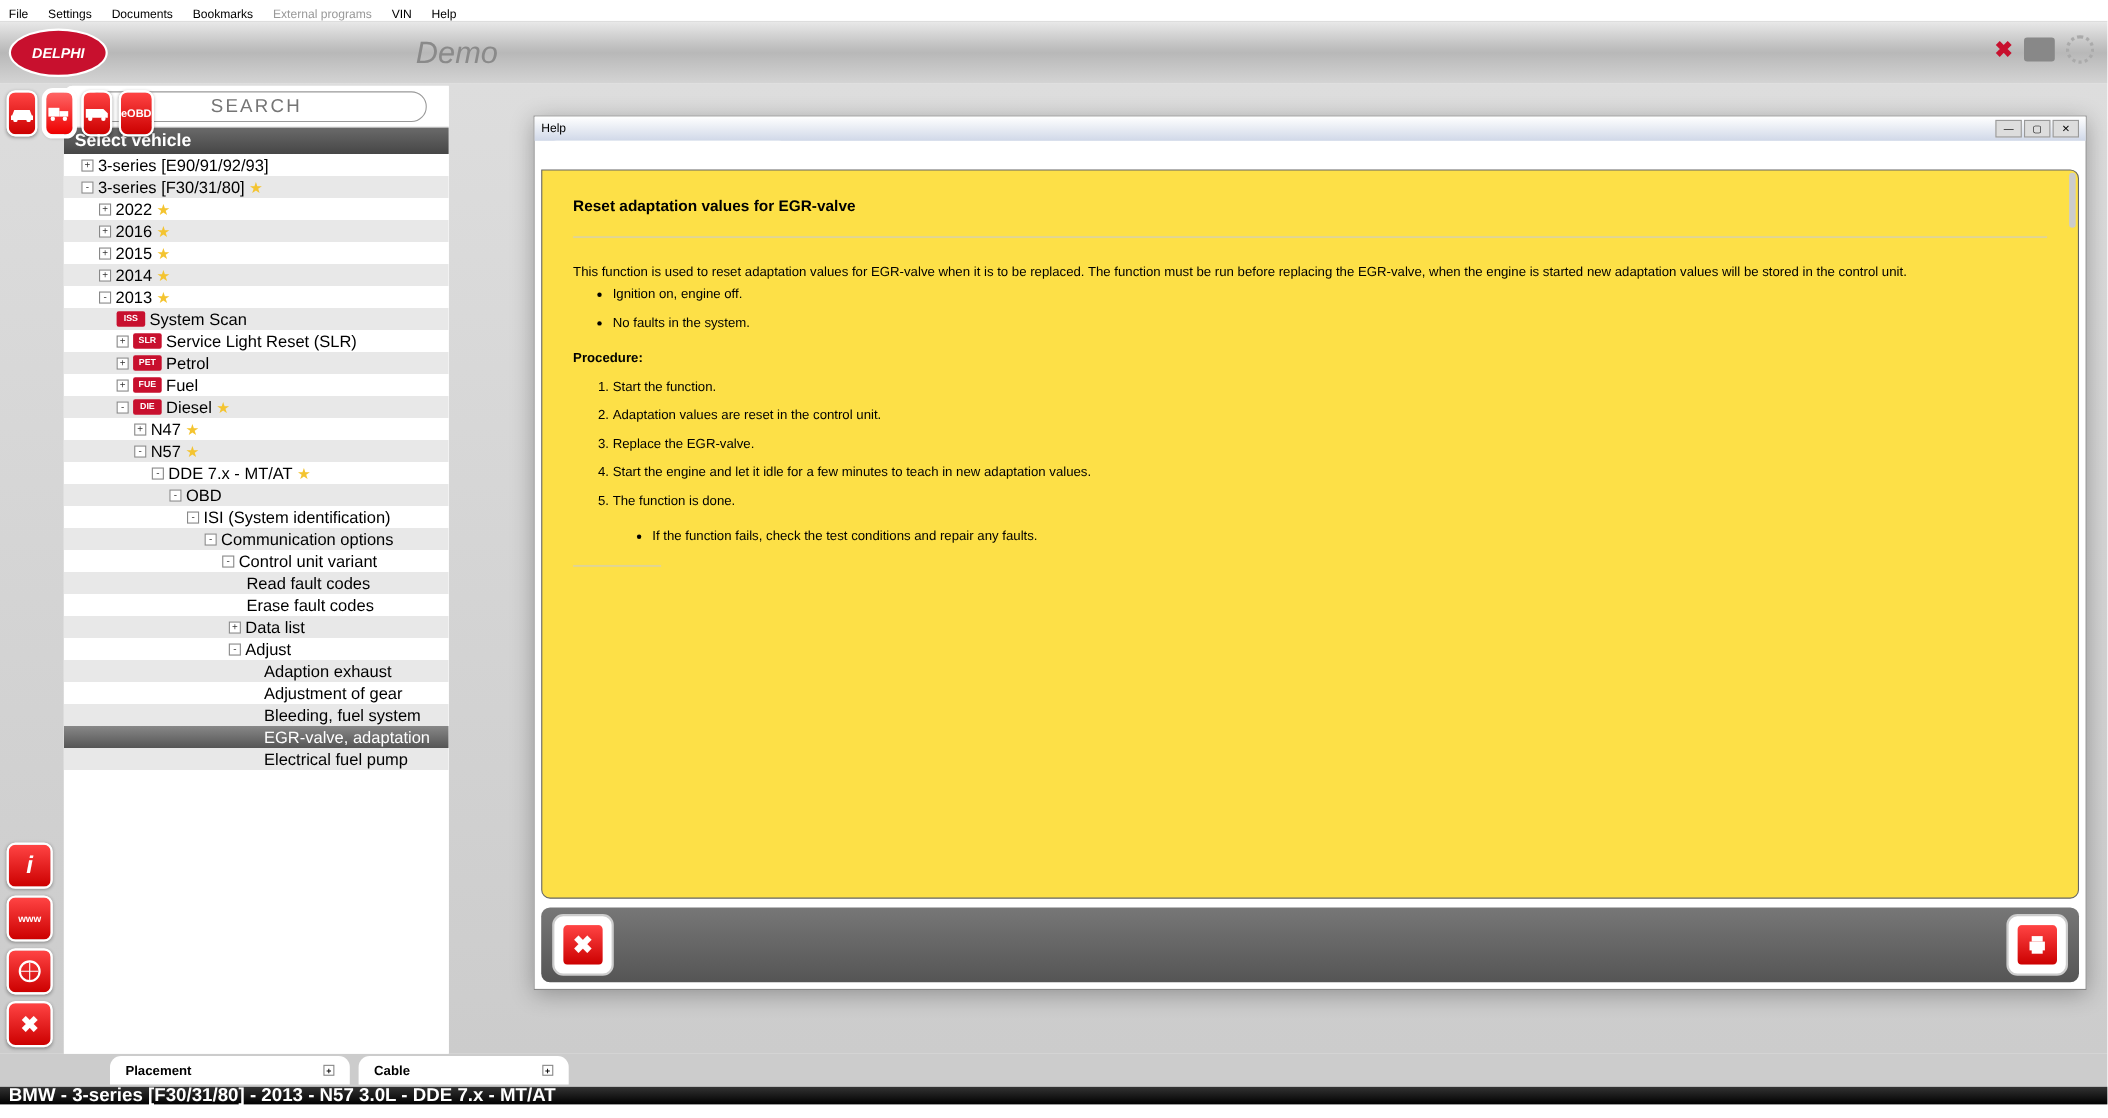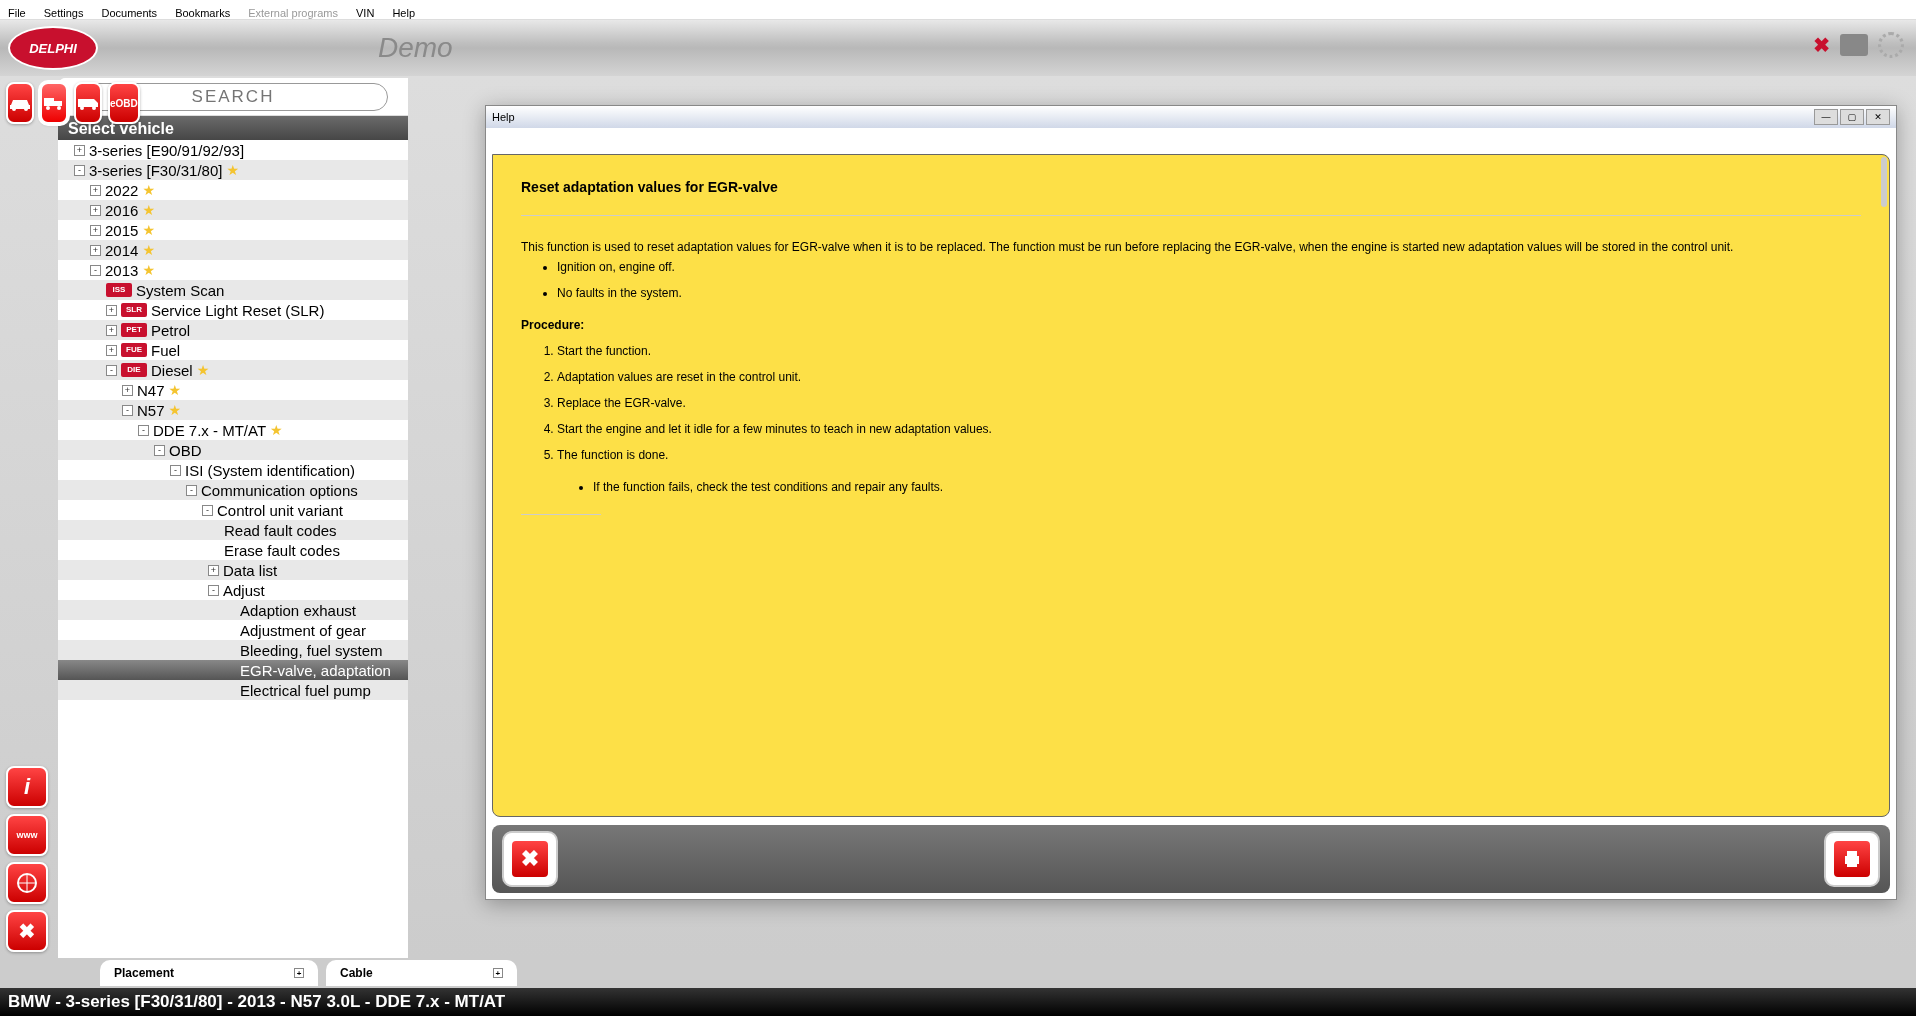--- a/index.html
+++ b/index.html
@@ -43,21 +43,21 @@
 .help-content .bold{font-weight:bold;font-size:12px;margin-bottom:12px;}
 .help-content ul,.help-content ol{font-size:12px;margin-left:36px;margin-bottom:18px;}
 .help-content li{margin-bottom:12px;}
 .help-footer{position:absolute;bottom:6px;left:6px;right:6px;height:68px;background:linear-gradient(180deg,#777 0%,#555 100%);border-radius:8px;display:flex;align-items:center;padding:0 10px;}
 .big-btn{width:56px;height:56px;background:#fff;border-radius:10px;display:flex;align-items:center;justify-content:center;border:2px solid #ccc;}
 .big-btn-inner{width:40px;height:40px;background:linear-gradient(180deg,#f44 0%,#c00 100%);border-radius:6px;border:2px solid #fff;display:flex;align-items:center;justify-content:center;color:#fff;font-size:22px;font-weight:bold;}
 .print-btn{margin-left:auto;}
 .bottom-tabs{height:30px;display:flex;gap:8px;padding:2px 100px;background:#ccc;}
 .btab{background:#fff;border-radius:10px 10px 0 0;padding:4px 14px;font-size:12px;font-weight:bold;display:flex;align-items:center;gap:120px;}
 .btab .sq{width:10px;height:10px;border:1px solid #888;font-size:8px;display:flex;align-items:center;justify-content:center;}
-.status-bar{height:28px;background:linear-gradient(180deg,#333 0%,#000 100%);color:#fff;font-size:17px;font-weight:bold;padding:2px 8px;display:flex;align-items:center;}
+.status-bar{height:16px;background:linear-gradient(180deg,#333 0%,#000 100%);color:#fff;font-size:17px;font-weight:bold;padding:2px 8px;display:flex;align-items:center;}
 .scroll-ind{position:absolute;right:2px;top:2px;width:6px;height:50px;background:#ccc;border-radius:3px;}
 </style>
 </head>
 <body>
 
 <div class="menubar" id="menubar">
     <span>File</span>
     <span>Settings</span>
     <span>Documents</span>
     <span>Bookmarks</span>

